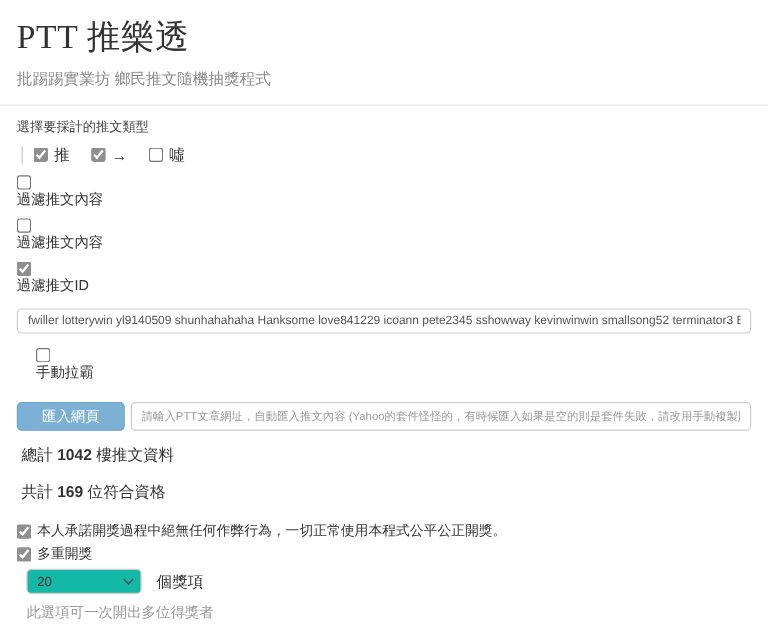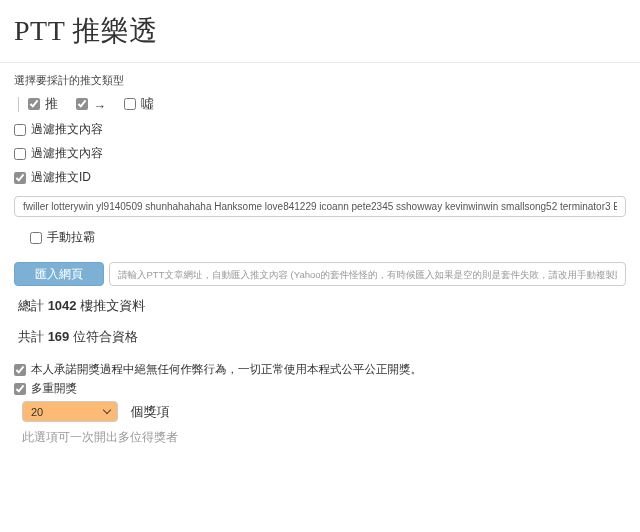--- a/index.html
+++ b/index.html
@@ -9,21 +9,21 @@
   .container { padding:4px 14px 0; }
   h1.title { font-size:28px; font-weight:500; margin:8px 0 0; color:#333; letter-spacing:.5px;font-family:Liberation Serif, serif; }
   .subtitle { font-size:13px; color:#8a8a8a; margin-top:7px; }
   hr.divider { border:none; border-top:1px solid #e8e8e8; margin:12px -14px 10px; }
   .section-label { font-size:11px; color:#444; margin:2px 0 7px; }
   .type-row { display:flex; align-items:center; height:18px; margin:0 0 8px 4px; }
   .vbar { width:1px; height:15px; background:#c9c9c9; margin-right:9px; }
   input[type=checkbox] { width:12px; height:12px; margin:0 5px 0 0; accent-color:#8f8f8f; vertical-align:middle; }
   .cb-group { display:flex; align-items:center; margin-right:18px; }
   .cb-label-lg { font-size:13px; color:#333; }
-  .filter-row { display:flex; align-items:center; margin:7px 0; font-size:12px; }
+  .filter-row { display:flex; align-items:flex-start; margin:7px 0; font-size:12px;flex-direction:column; }
   .text-input { width:100%; height:21px; border:1px solid var(--border); border-radius:4px;
                 padding:2px 8px; font-size:10px; color:#555; margin:3px 0 4px;
                 font-family:"Liberation Sans","DejaVu Sans",sans-serif; }
   .manual-row { margin:8px 16px 16px; }
   .import-group { display:flex; margin:4px 0 5px; }
   .btn { background:var(--accent); border:1px solid var(--accent-border); color:#fff;
          border-radius:4px; font-size:12px; cursor:pointer;
          font-family:Liberation Serif, serif; }
   .import-btn { width:90px; height:24px; flex:0 0 90px; margin-right:5px; }
   .url-input { flex:1; height:24px; border:1px solid var(--border); border-radius:4px;
@@ -34,35 +34,36 @@
                    margin-top:1px; padding:1px 4px; resize:both; overflow:hidden; white-space:pre;
                    font:10px/1.18 "DejaVu Sans Mono","Liberation Mono",monospace; color:#333; }
   .stats-line { font-size:13px; margin:11px 0 0 4px; }
   .stats-line b { font-weight:bold; }
   .stats-line + .stats-line { margin-top:13px; }
   .pledge-block { margin-top:16px; }
   .small-row { display:flex; align-items:center; font-size:11.5px; margin:4px 0; }
   .prize-block { padding-left:8px; margin-top:5px; }
   .select-wrap { position:relative; display:inline-block; width:96px; vertical-align:middle; }
   select.prize-select { width:100%; height:21px; appearance:none; -webkit-appearance:none;
-                        border:1px solid var(--border); border-radius:4px; background:#fdba74;
+                        border:1px solid var(--border); border-radius:4px; background:#14b8a6;
                         font-size:11px; color:#333; padding:0 18px 0 8px;
                         font-family:"Liberation Sans","DejaVu Sans",sans-serif; }
   .chevron { position:absolute; right:8px; top:6px; width:6px; height:6px;
              border-left:1.5px solid #444; border-bottom:1.5px solid #444;
              transform:rotate(-45deg); pointer-events:none; }
   .unit-label { font-size:13px; margin-left:8px; vertical-align:middle; }
   .note { font-size:12px; color:var(--muted); margin:7px 0 10px; }
 </style>
 </head>
 <body>
 
 <div class="container">
 
   <h1 class="title">PTT 推樂透</h1>
+  <div class="subtitle">批踢踢實業坊 鄉民推文隨機抽獎程式</div>
   <hr class="divider">
 
   <div class="section-label">選擇要採計的推文類型</div>
 
   <div class="type-row">
     <span class="vbar"></span>
     <span class="cb-group">
       <input type="checkbox" checked="" style="">
       <span class="cb-label-lg">推</span>
     </span>

